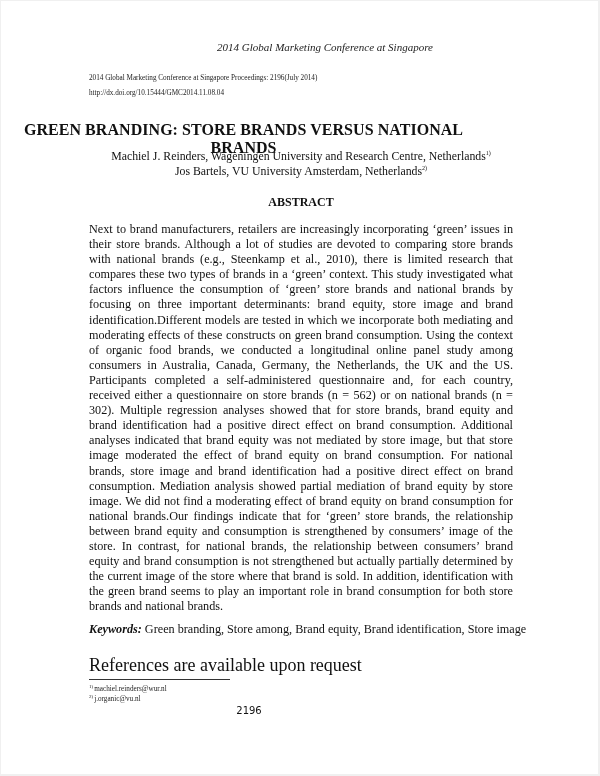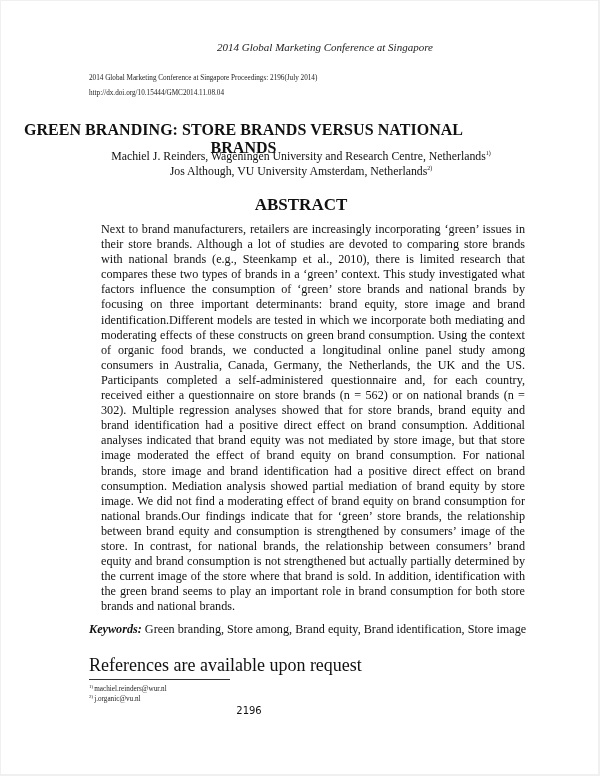--- a/index.html
+++ b/index.html
@@ -19,24 +19,24 @@
   .title {
     position: absolute; top: 120px; left: 0; width: 485px; text-align: center;
     font-weight: bold; font-size: 16px; letter-spacing: 0.05px;
   }
   .author {
     position: absolute; left: 0; width: 600px; text-align: center; font-size: 11.8px;
   }
   .author sup { font-size: 6px; vertical-align: 5px; }
   .abstract-heading {
     position: absolute; top: 194px; left: 0; width: 600px; text-align: center;
-    font-weight: bold; font-size: 17px;
+    font-weight: bold; font-size: 12px;
   }
   .abstract-body {
-    position: absolute; top: 221px; left: 100px; width: 424px;
+    position: absolute; top: 221px; left: 88px; width: 424px;
     font-size: 12.2px; line-height: 15.1px; text-align: justify; color: #111; font-family: Liberation Serif, serif;
   }
   .keywords {
     position: absolute; top: 621px; left: 88px; font-size: 12.2px; white-space: nowrap;
   }
   .keywords .kw-label { font-weight: bold; font-style: italic; margin-top: 32px; }
   .references {
     position: absolute; top: 654px; left: 88px; font-size: 18px;
   }
   .fn-rule {
@@ -60,21 +60,21 @@
 
   <div class="proc-line" style="top:73px">2014 Global Marketing Conference at Singapore Proceedings: 2196(July 2014)</div>
   <div class="proc-line" style="top:88px">http://dx.doi.org/10.15444/GMC2014.11.08.04</div>
 
   <div class="title">GREEN BRANDING: STORE BRANDS VERSUS NATIONAL BRANDS</div>
 
   <div class="author" style="top:148px">
     <span>Machiel J. Reinders, Wageningen University and Research Centre, Netherlands</span><sup>1)</sup>
   </div>
   <div class="author" style="top:163px">
-    <span>Jos Although, VU University Amsterdam, Netherlands</span><sup>2)</sup>
+    <span>Jos Bartels, VU University Amsterdam, Netherlands</span><sup>2)</sup>
   </div>
 
   <div class="abstract-heading">ABSTRACT</div>
 
   <div class="abstract-body">Next to brand manufacturers, retailers are increasingly incorporating ‘green’ issues in their store brands. Although a lot of studies are devoted to comparing store brands with national brands (e.g., Steenkamp et al., 2010), there is limited research that compares these two types of brands in a ‘green’ context. This study investigated what factors influence the consumption of ‘green’ store brands and national brands by focusing on three important determinants: brand equity, store image and brand identification.Different models are tested in which we incorporate both mediating and moderating effects of these constructs on green brand consumption. Using the context of organic food brands, we conducted a longitudinal online panel study among consumers in Australia, Canada, Germany, the Netherlands, the UK and the US. Participants completed a self-administered questionnaire and, for each country, received either a questionnaire on store brands (n = 562) or on national brands (n = 302). Multiple regression analyses showed that for store brands, brand equity and brand identification had a positive direct effect on brand consumption. Additional analyses indicated that brand equity was not mediated by store image, but that store image moderated the effect of brand equity on brand consumption. For national brands, store image and brand identification had a positive direct effect on brand consumption. Mediation analysis showed partial mediation of brand equity by store image. We did not find a moderating effect of brand equity on brand consumption for national brands.Our findings indicate that for ‘green’ store brands, the relationship between brand equity and consumption is strengthened by consumers’ image of the store. In contrast, for national brands, the relationship between consumers’ brand equity and brand consumption is not strengthened but actually partially determined by the current image of the store where that brand is sold. In addition, identification with the green brand seems to play an important role in brand consumption for both store brands and national brands.</div>
 
   <div class="keywords">
     <span class="kw-label">Keywords:</span>
     <span>Green branding, Store among, Brand equity, Brand identification, Store image</span>
   </div>

